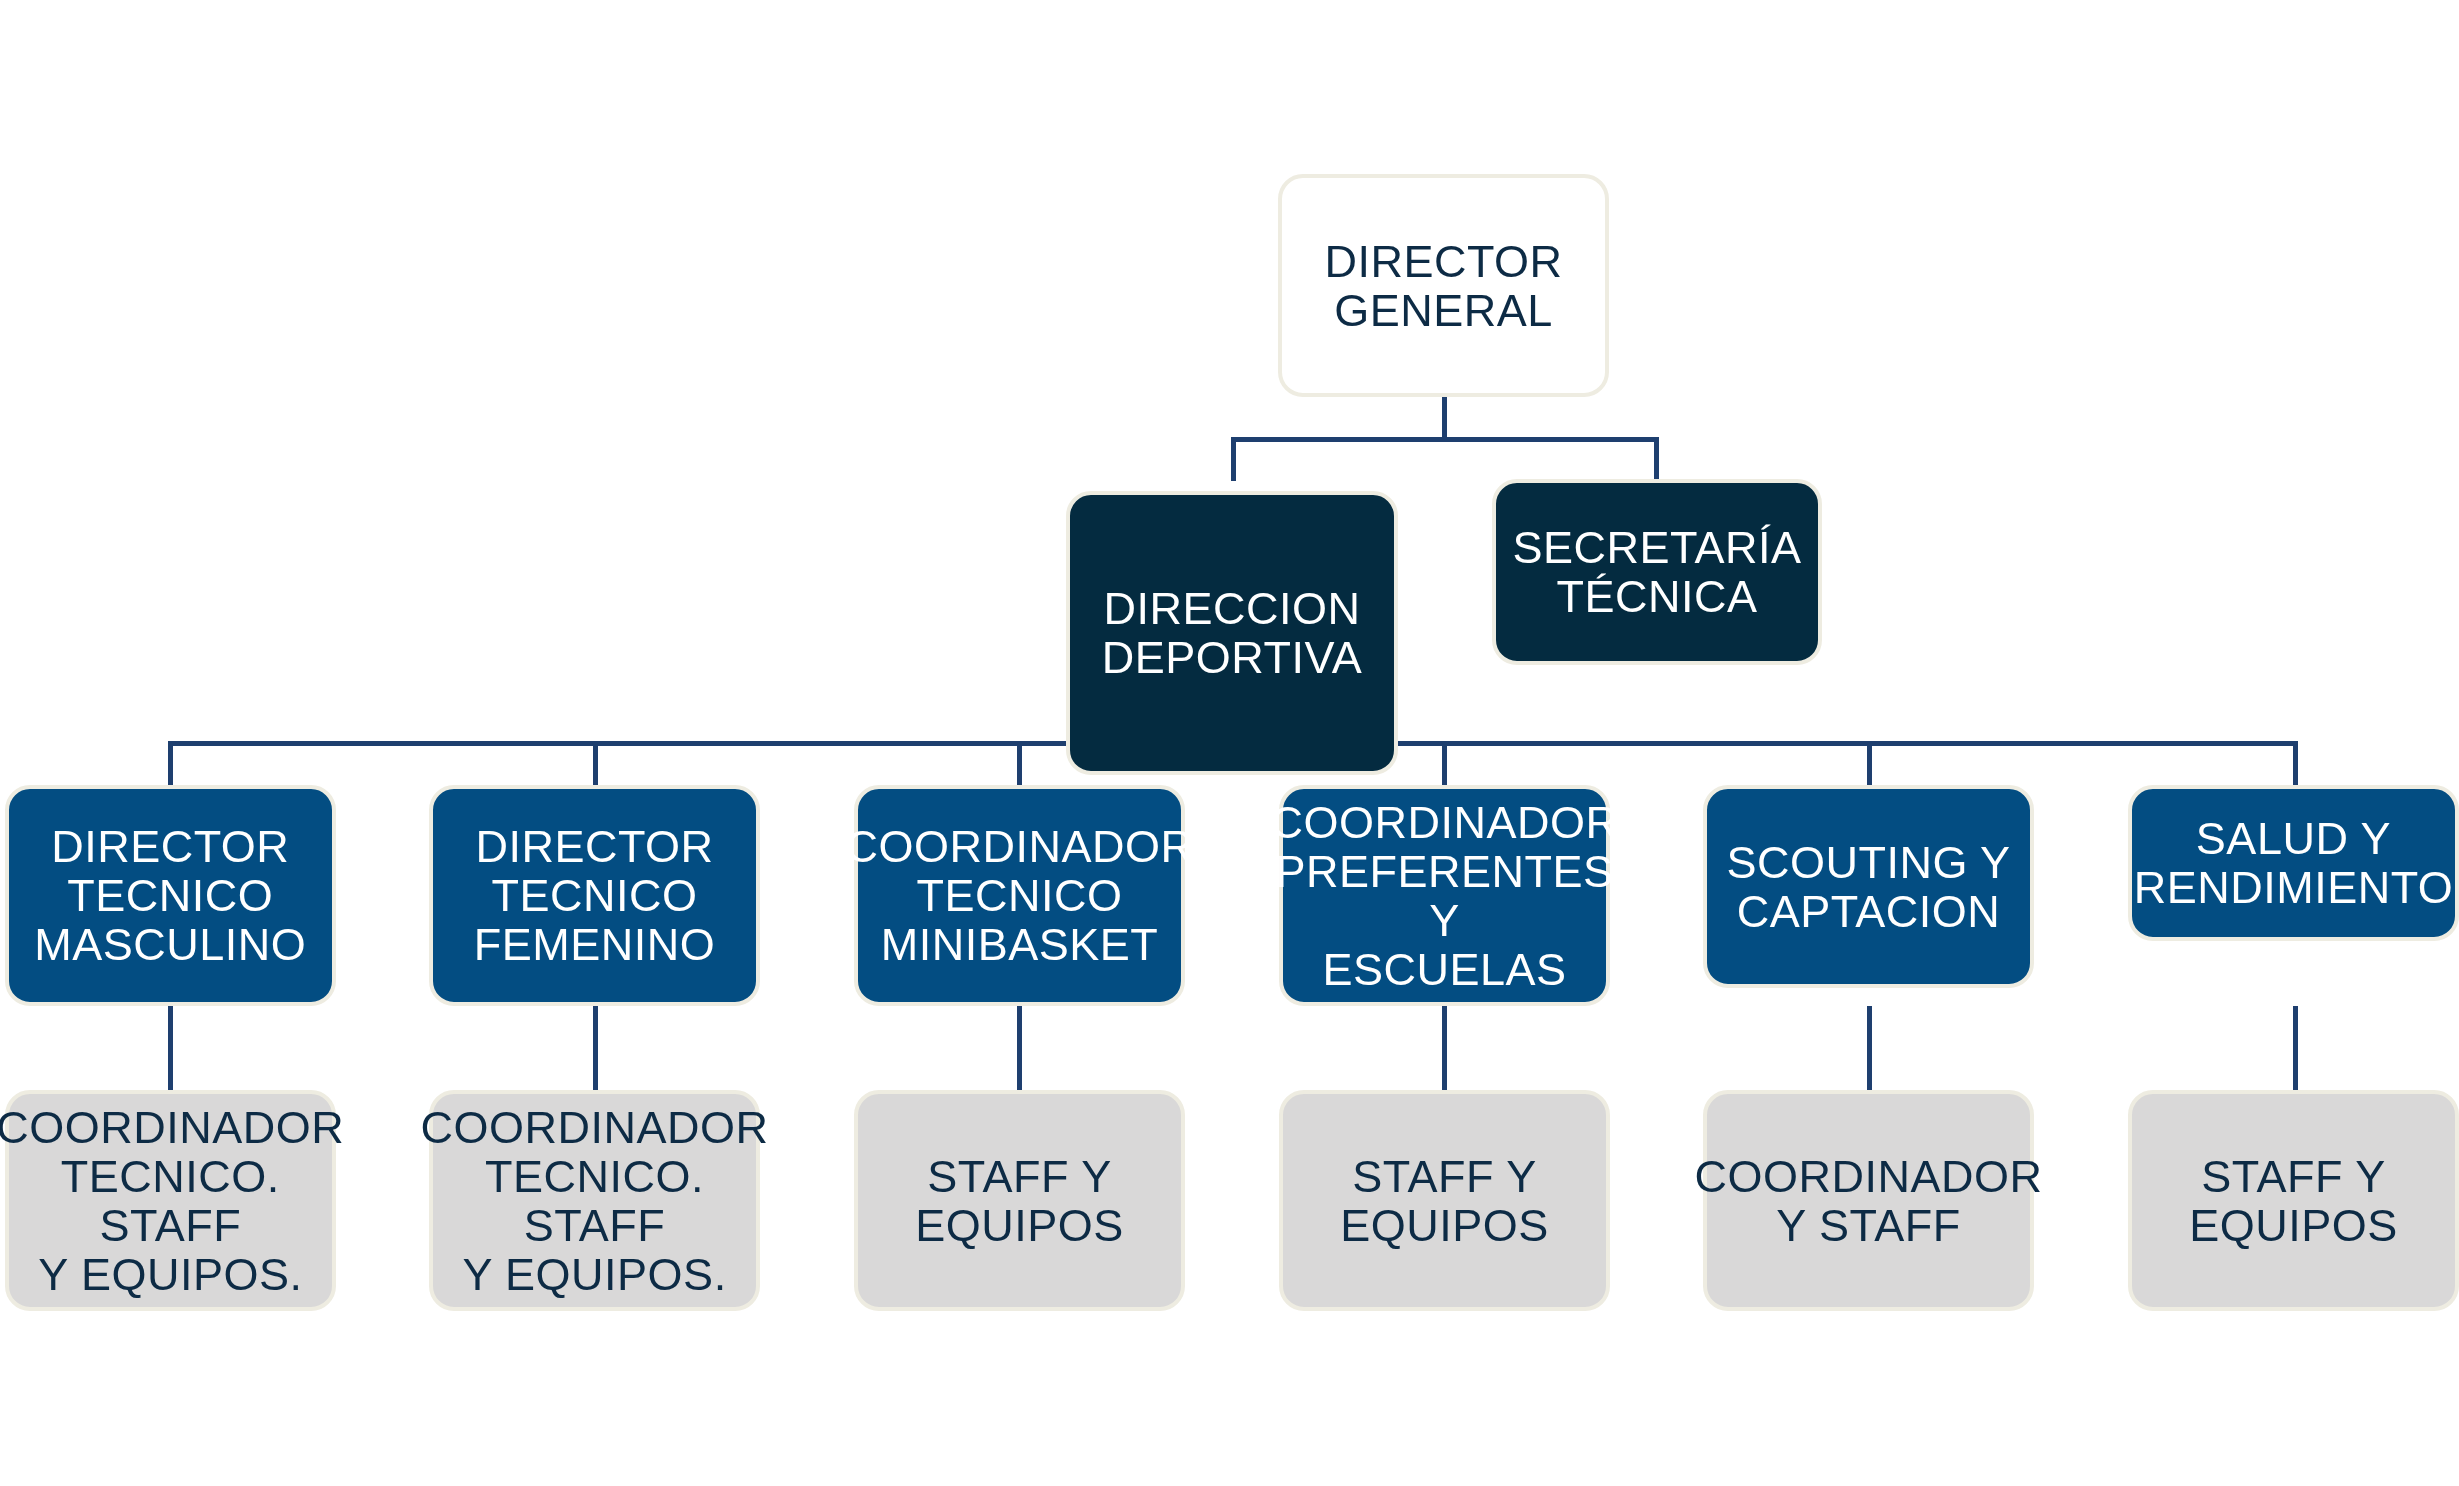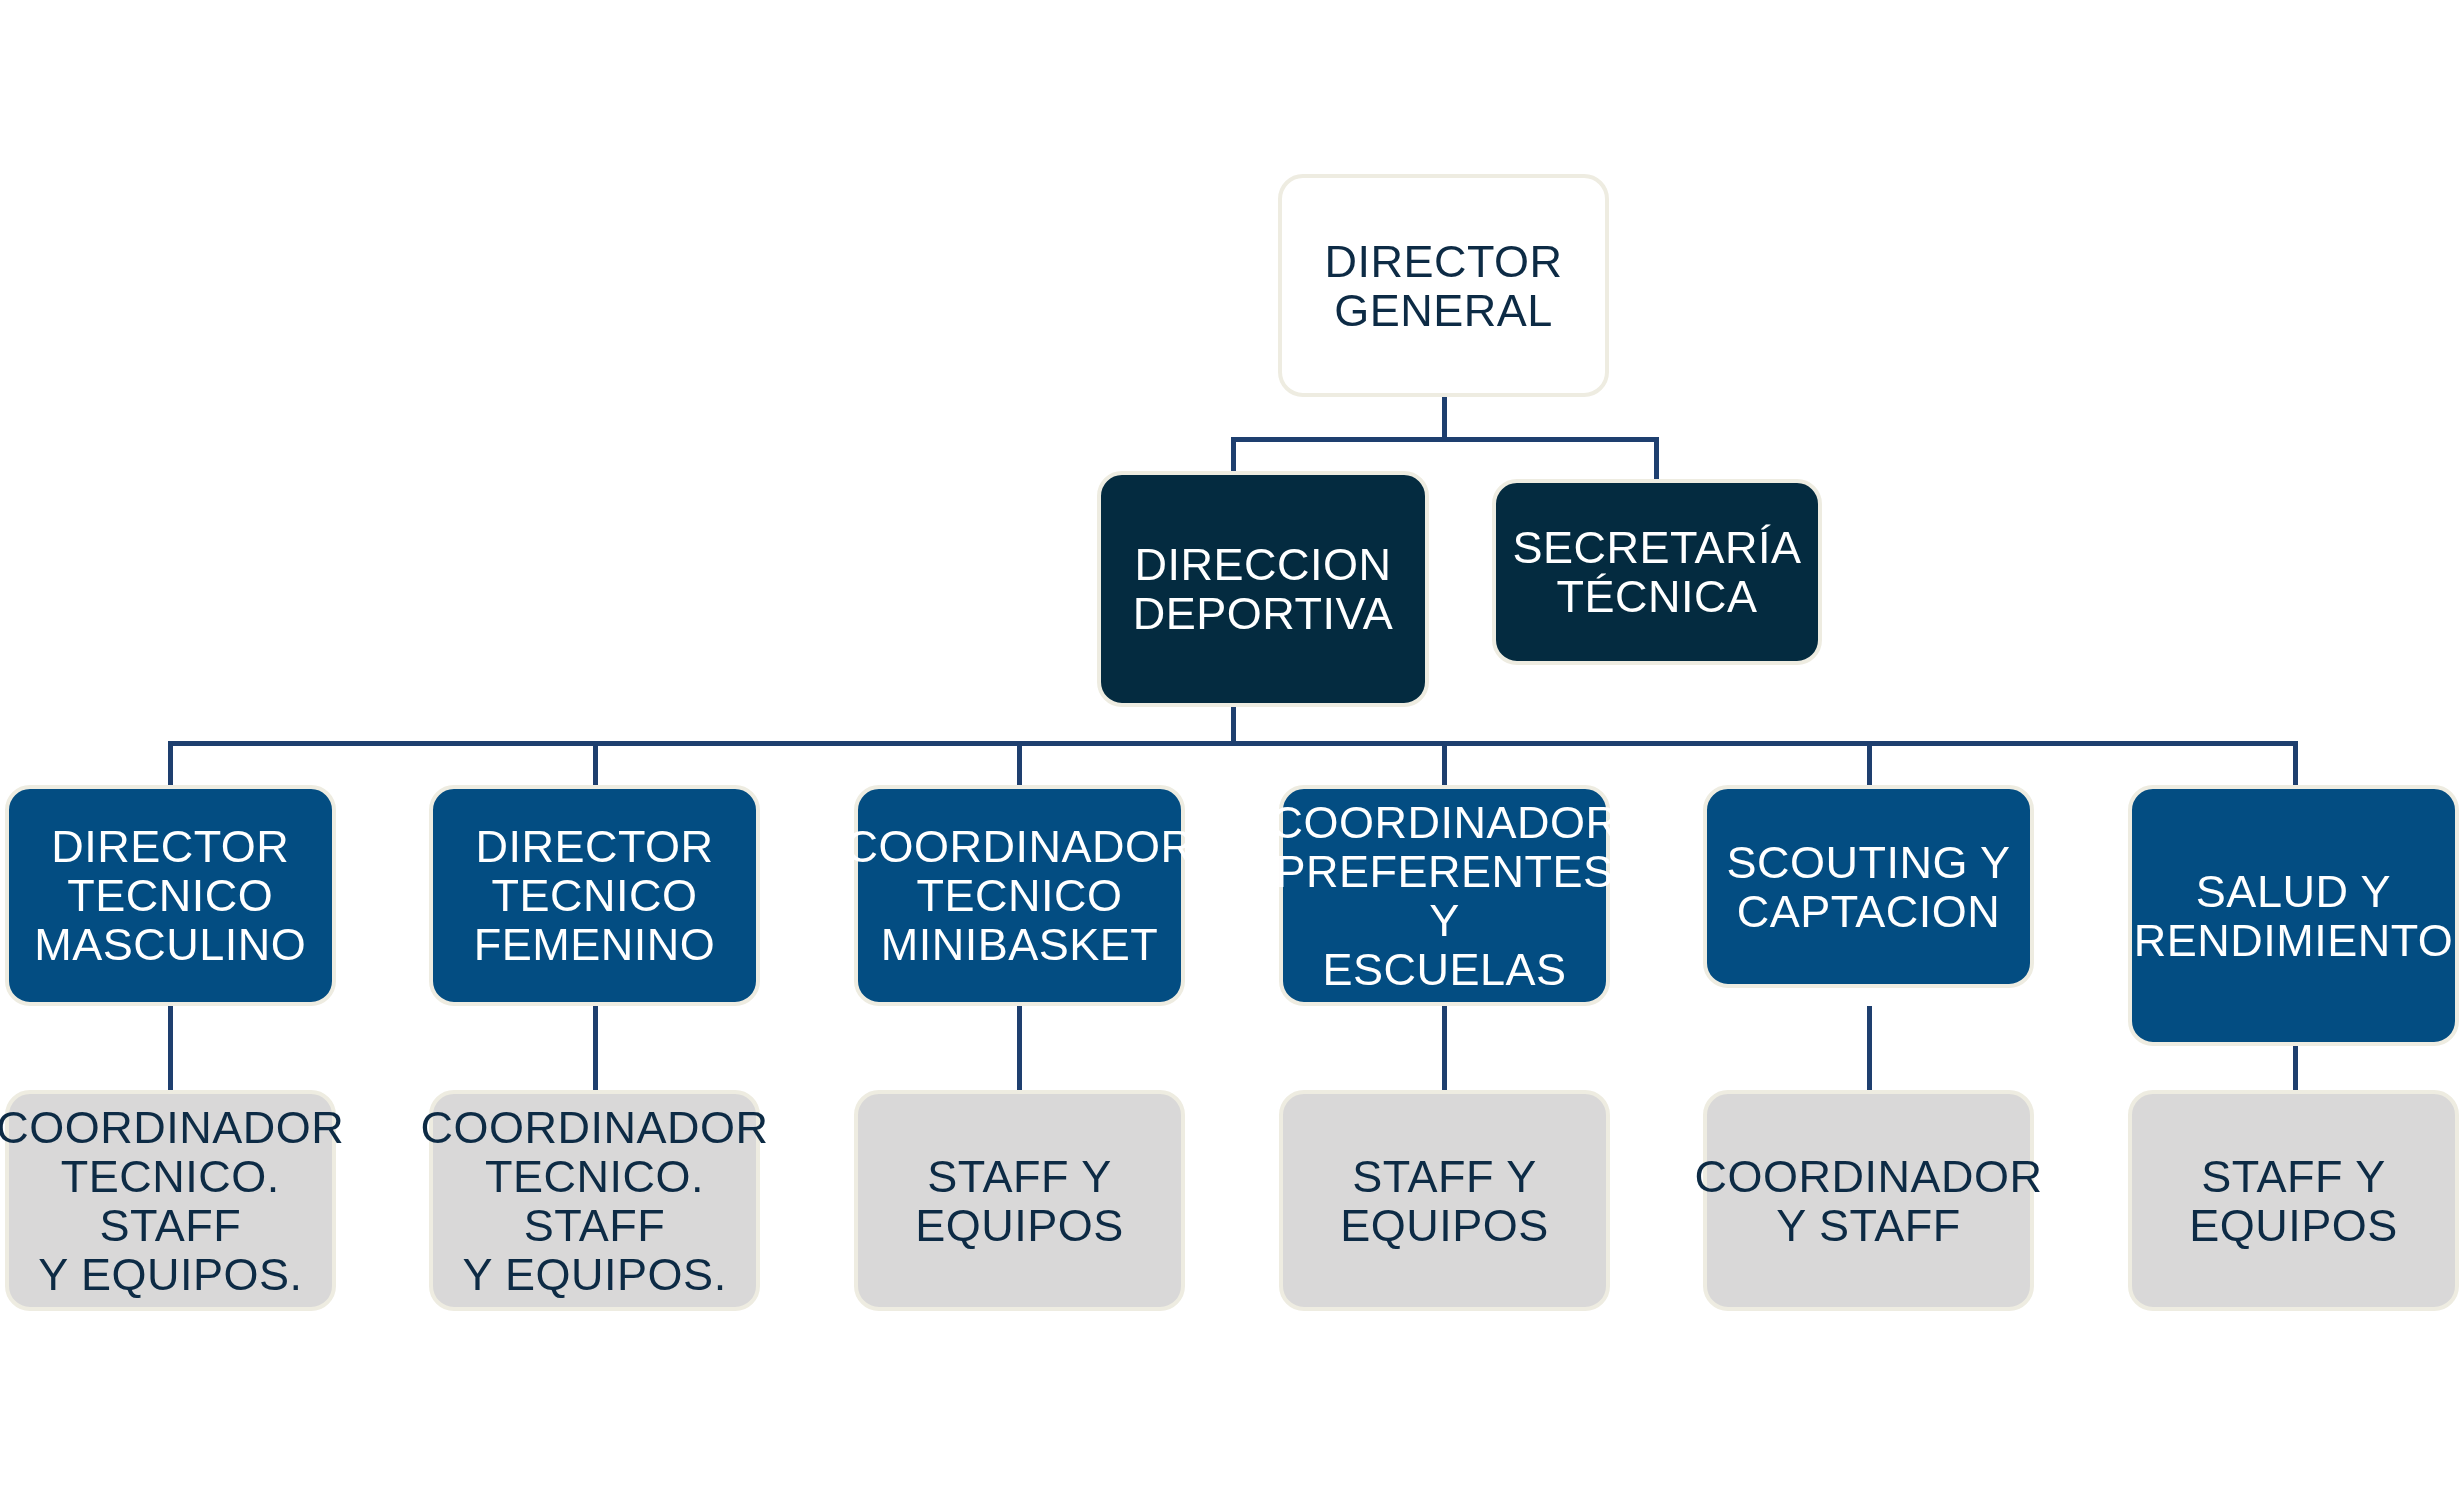--- a/index.html
+++ b/index.html
@@ -41,40 +41,40 @@
 <div class="line v" style="left:168px; top:1006px; height:86px;"></div>
 <div class="line v" style="left:593px; top:1006px; height:86px;"></div>
 <div class="line v" style="left:1017px; top:1006px; height:86px;"></div>
 <div class="line v" style="left:1442px; top:1006px; height:86px;"></div>
 <div class="line v" style="left:1867px; top:1006px; height:86px;"></div>
 <div class="line v" style="left:2293px; top:1006px; height:86px;"></div>
 
 <div class="node root" style="left:1278px; top:174px; width:331px; height:223px;">DIRECTOR
 GENERAL</div>
 
-<div class="node level1" style="left:1066px; top:471px; width:332px; height:236px;margin-left:31px;">DIRECCION
+<div class="node level1" style="left:1066px; top:491px; width:332px; height:284px;">DIRECCION
 DEPORTIVA</div>
 <div class="node level1" style="left:1492px; top:479px; width:330px; height:186px;">SECRETARÍA
 TÉCNICA</div>
 
 <div class="node level2" style="left:4.8px; top:785px; width:331px; height:221px;">DIRECTOR
 TECNICO
 MASCULINO</div>
 <div class="node level2" style="left:429px; top:785px; width:331px; height:221px;">DIRECTOR
 TECNICO
 FEMENINO</div>
 <div class="node level2" style="left:854px; top:785px; width:331px; height:221px;">COORDINADOR
 TECNICO
 MINIBASKET</div>
 <div class="node level2" style="left:1279px; top:785px; width:331px; height:221px;">COORDINADOR
 PREFERENTES Y
 ESCUELAS</div>
 <div class="node level2" style="left:1703px; top:785px; width:331px; height:203px;">SCOUTING Y
 CAPTACION</div>
-<div class="node level2" style="left:2128px; top:785px; width:331px; height:261px;">SALUD Y
+<div class="node level2" style="left:2128px; top:785px; width:331px; height:156px;">SALUD Y
 RENDIMIENTO</div>
 
 <div class="node level3" style="left:4.8px; top:1090px; width:331px; height:221px;">COORDINADOR
 TECNICO. STAFF
 Y EQUIPOS.</div>
 <div class="node level3" style="left:429px; top:1090px; width:331px; height:221px;">COORDINADOR
 TECNICO. STAFF
 Y EQUIPOS.</div>
 <div class="node level3" style="left:854px; top:1090px; width:331px; height:221px;">STAFF Y
 EQUIPOS</div>

